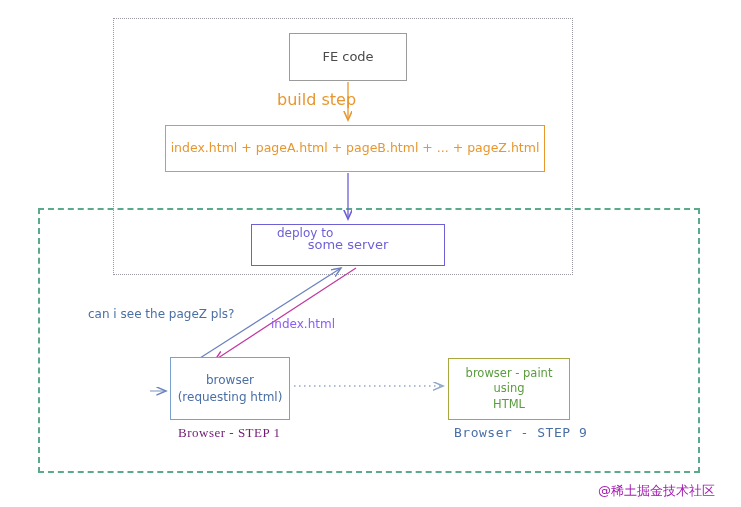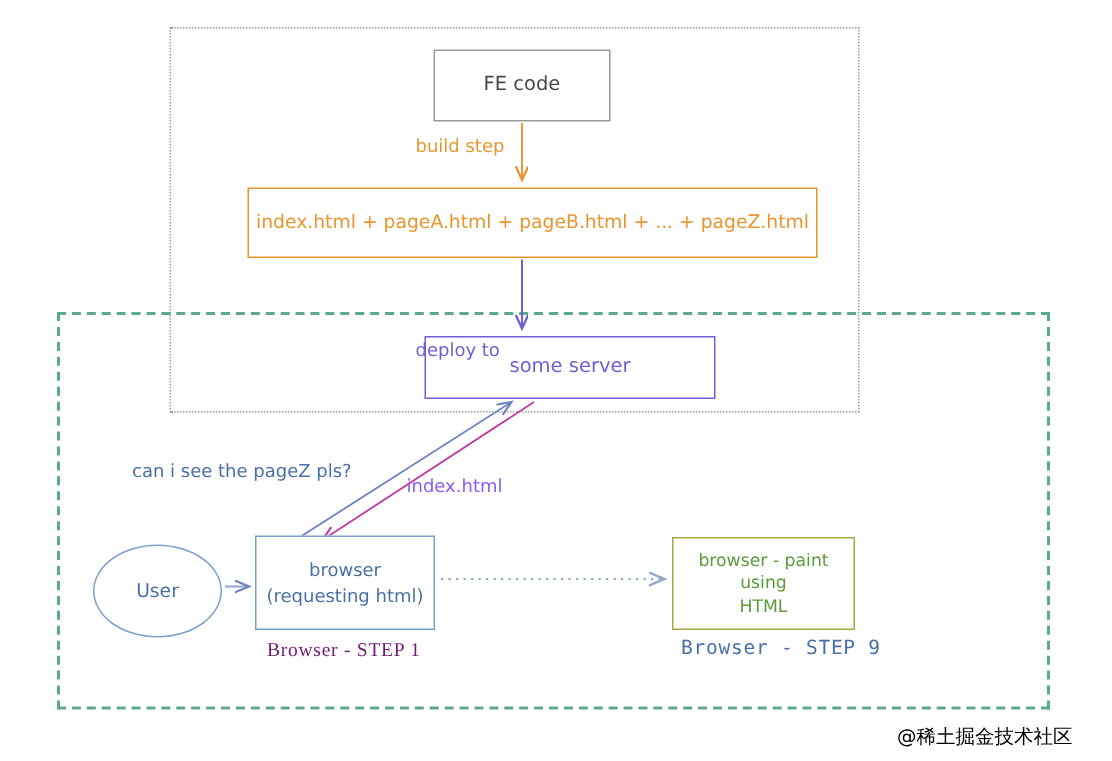--- a/index.html
+++ b/index.html
@@ -55,21 +55,20 @@
     border: 1.5px solid #e8962e;
     color: #e8962e;
     font-size: 12.5px;
   }
   .some-server {
     left: 251px; top: 224px;
     width: 194px; height: 42px;
     border: 1.5px solid #6d5fd6;
     color: #6d5fd6;
     font-size: 13px;
-    margin-left: 32px;
   }
   .browser-step1 {
     left: 170px; top: 357px;
     width: 120px; height: 63px;
     border: 1.5px solid #7aa0cc;
     color: #4a6fa5;
     font-size: 12px;
   }
   .browser-step2 {
     left: 448px; top: 358px;
@@ -84,21 +83,21 @@
     border: 1.5px solid #7aa0cc;
     border-radius: 50%;
     color: #4a6fa5;
     font-size: 12.5px;
   }
 
   
   .label { white-space: nowrap; }
   .lbl-build-step {
     left: 277px; top: 90px;
-    color: #e8962e; font-size: 12px;
+    color: #e8962e; font-size: 16px;
   }
   .lbl-deploy-to {
     left: 277px; top: 186px;
     color: #6d5fd6; font-size: 12px; margin-top: 40px;
   }
   .lbl-request {
     left: 88px; top: 307px;
     color: #4a6fa5; font-size: 12px;
   }
   .lbl-indexhtml {
@@ -112,21 +111,21 @@
     letter-spacing: 0.5px;
   }
   .lbl-step2 {
     left: 454px; top: 425px;
     color: #4a6fa5; font-size: 13px;
     font-family: "DejaVu Sans Mono", monospace;
     letter-spacing: 0.5px;
   }
   .watermark {
     left: 598px; top: 482px;
-    color: #000000; font-size: 13px;
+    color: #a21caf; font-size: 13px;
   }
 
   
   #arrows {
     left: 0; top: 0;
     width: 741px; height: 507px;
     pointer-events: none;
   }
 </style>
 </head>
@@ -187,23 +186,20 @@
   </div>
 
   <div class="abs node html-bundle">
     <span class="node-text">index.html + pageA.html + pageB.html + ... + pageZ.html</span>
   </div>
 
   <div class="abs node some-server">
     <span class="node-text">some server</span>
   </div>
 
-  <div class="abs node user-ellipse">
-    <span class="node-text">User</span>
-  </div>
 
   <div class="abs node browser-step2">
     <span class="node-text">
       <span>browser - paint using</span><br>
       <span>HTML</span>
     </span>
   </div>
 
   <div class="abs node browser-step1">
     <span class="node-text">

